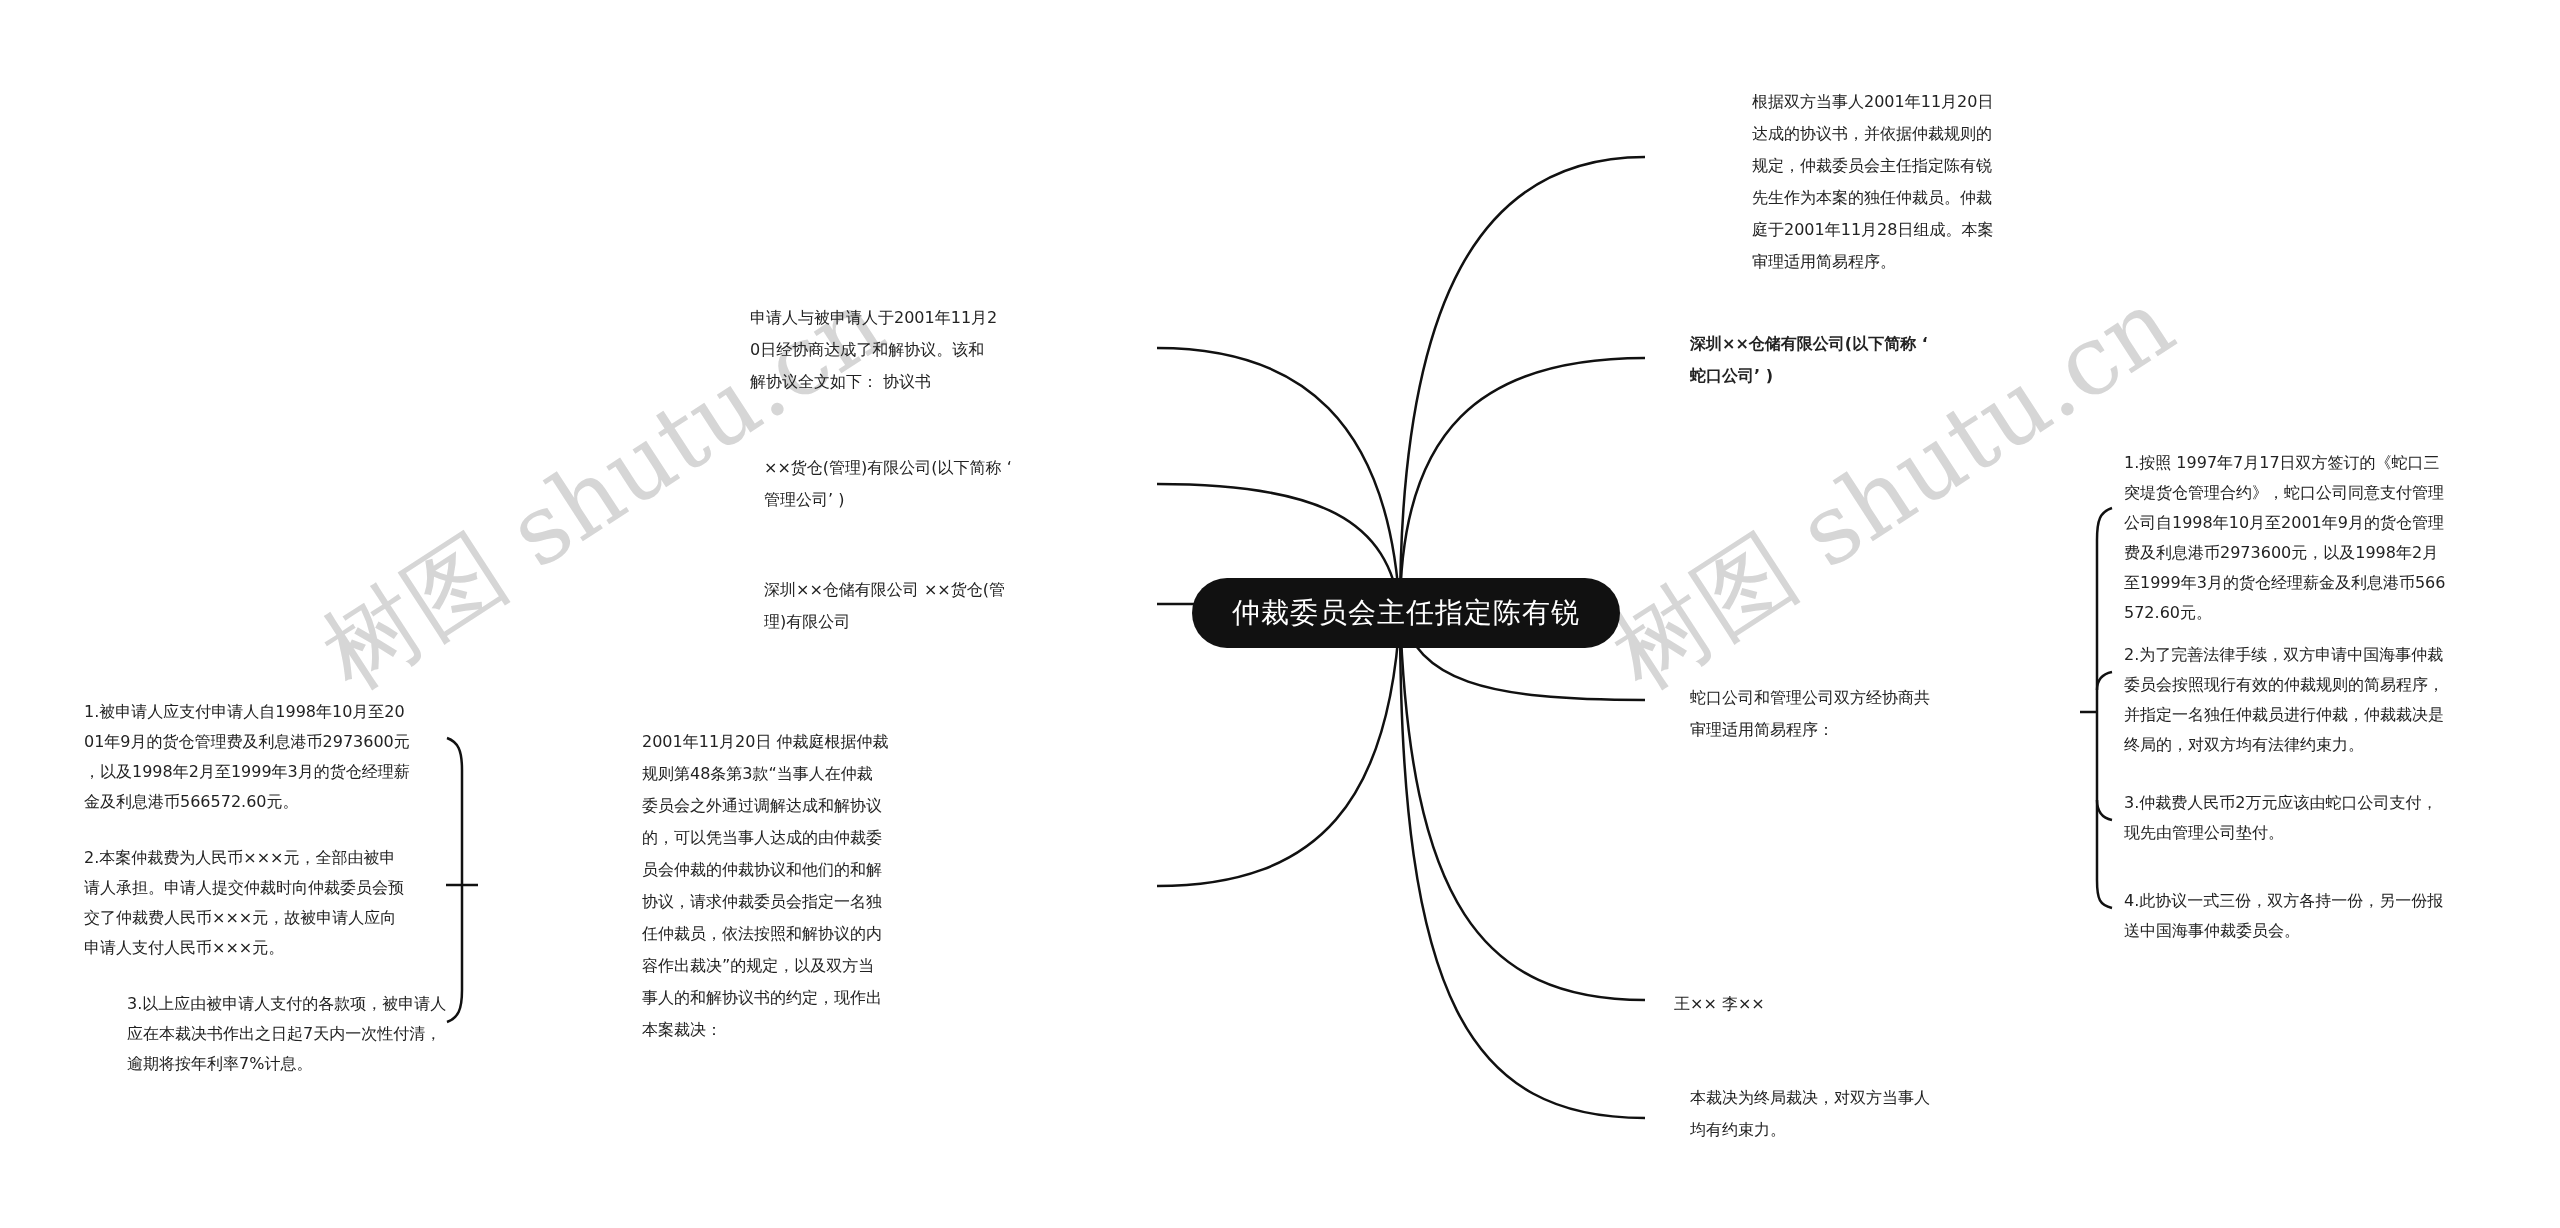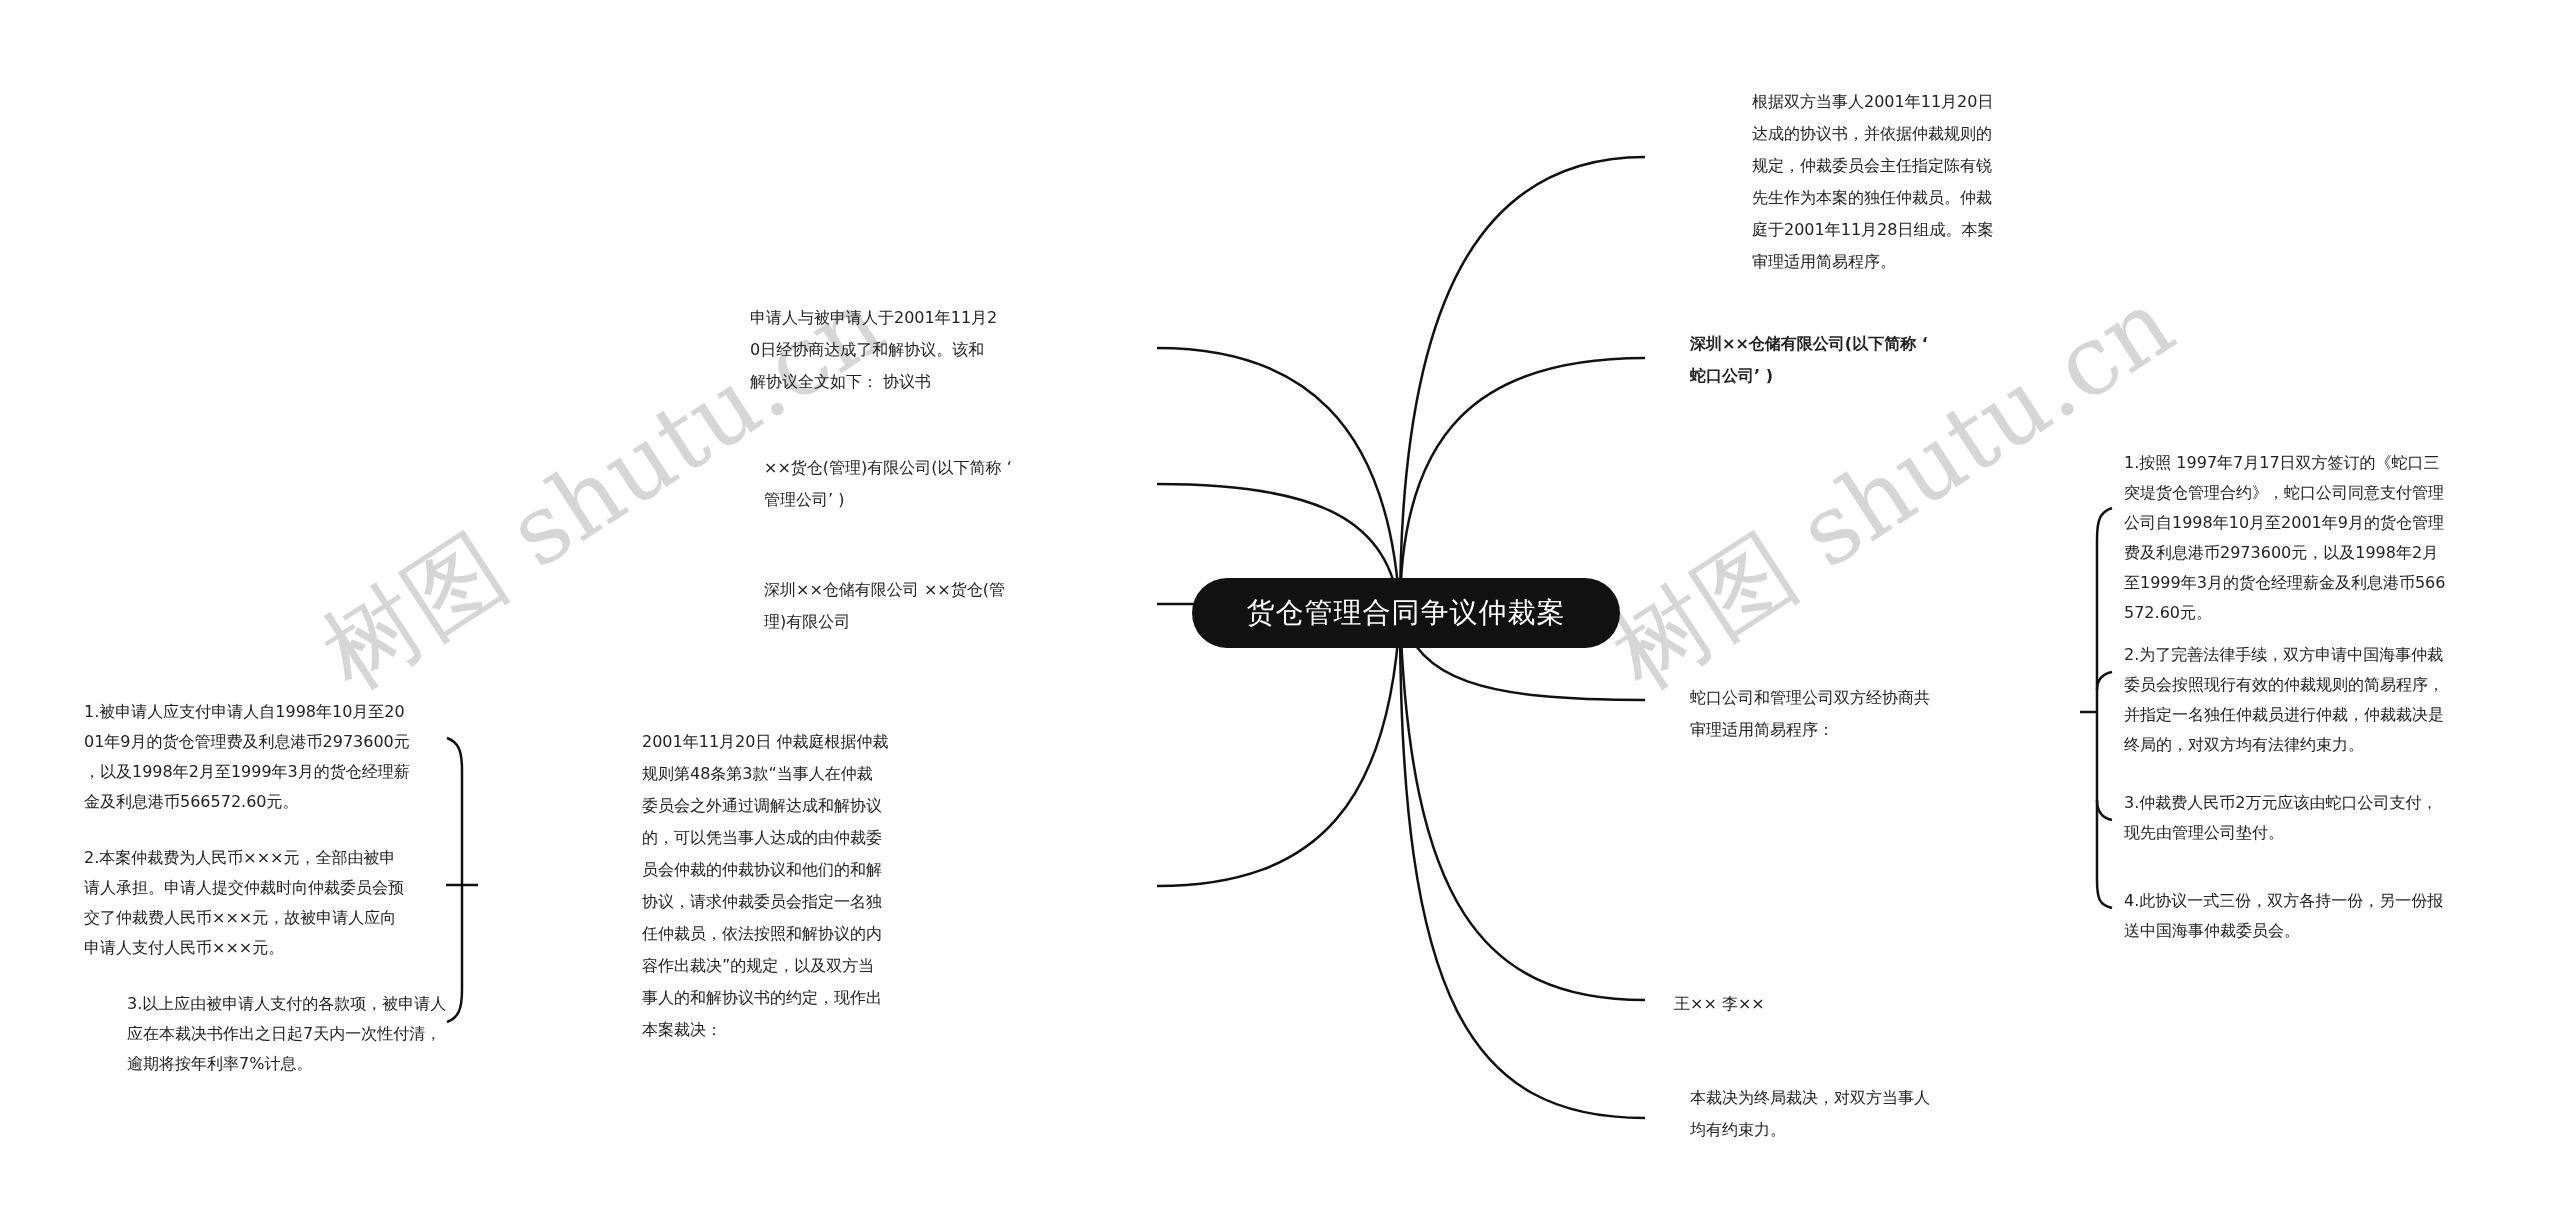--- a/index.html
+++ b/index.html
@@ -42,21 +42,21 @@
       <path d="M2097 690 C2097 680, 2102 674, 2112 672"></path>
       <path d="M2097 800 C2097 812, 2102 818, 2112 820"></path>
 
       <path d="M462 885 L478 885"></path>
       <path d="M446 885 L462 885"></path>
       <path d="M447 738 C458 742, 462 750, 462 770 L462 990 C462 1010, 458 1018, 447 1022"></path>
     </g>
   </svg>
 
   <div class="root">
-    <span>货仓管理合同争议仲裁案</span>
+    <span>仲裁委员会主任指定陈有锐</span>
   </div>
 
   <div class="node" style="left:1752px; top:86px; width:380px;">根据双方当事人2001年11月20日
 达成的协议书，并依据仲裁规则的
 规定，仲裁委员会主任指定陈有锐
 先生作为本案的独任仲裁员。仲裁
 庭于2001年11月28日组成。本案
 审理适用简易程序。</div>
   <div class="node" style="left:1690px; top:328px; width:380px;font-weight:bold;">深圳××仓储有限公司(以下简称 ‘
 蛇口公司’ )</div>

